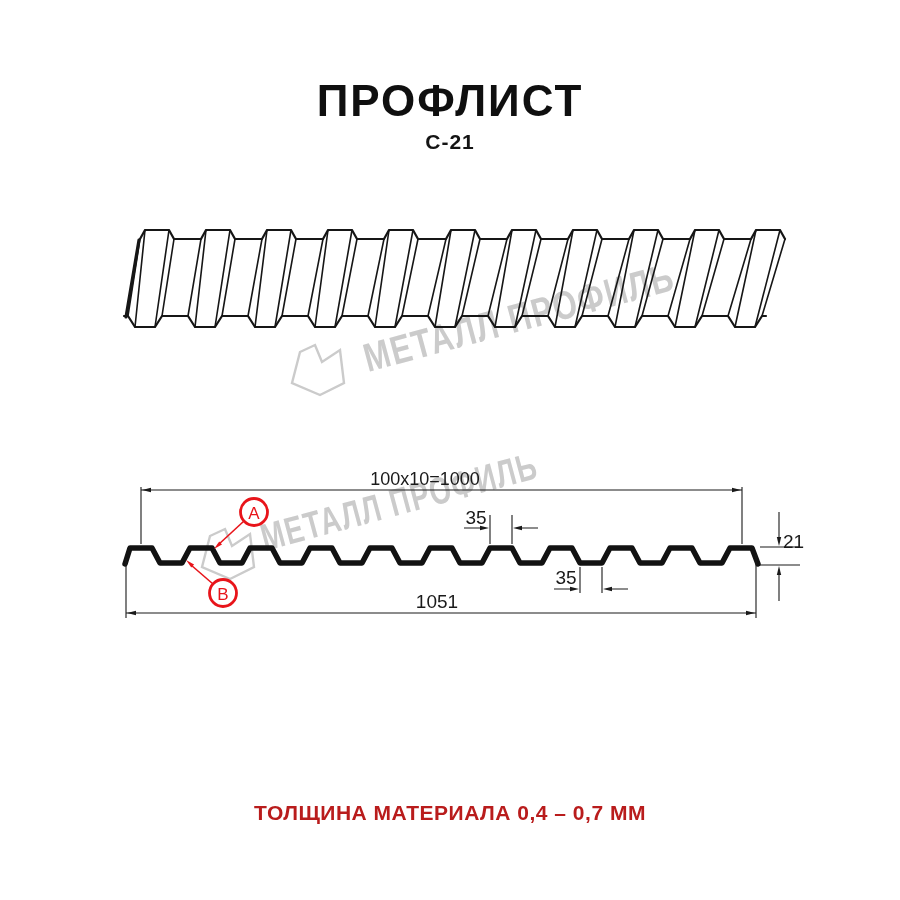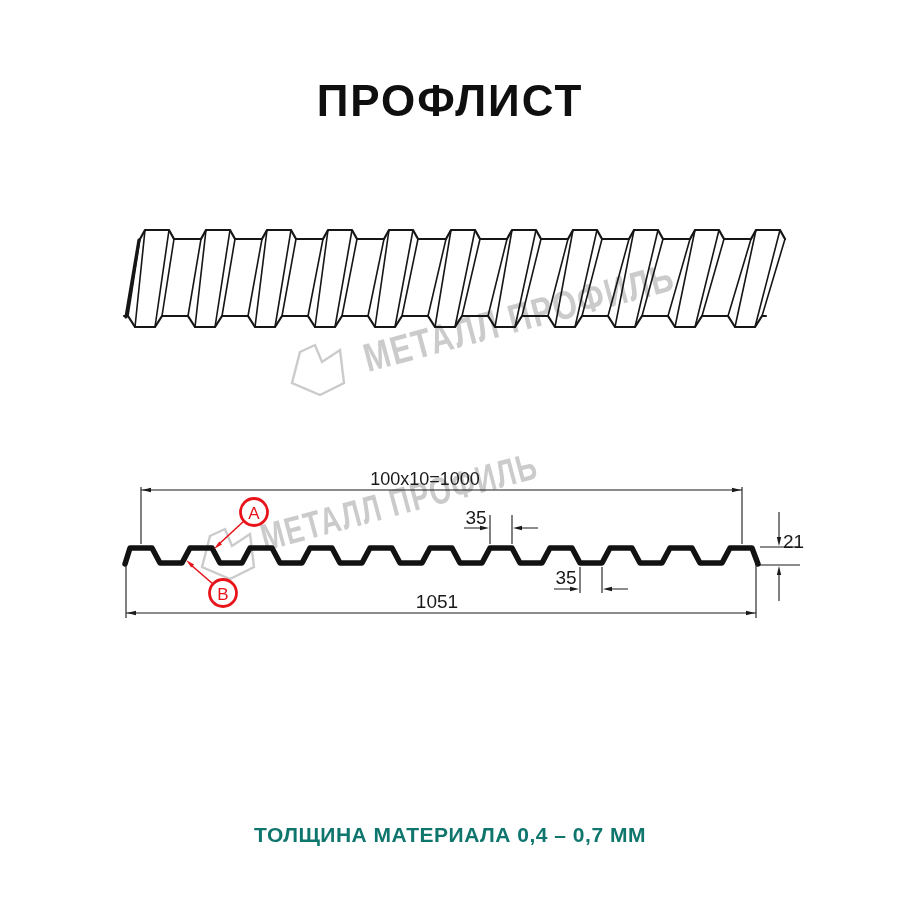--- a/index.html
+++ b/index.html
@@ -2,33 +2,34 @@
 <html><head>
 <meta charset="utf-8">
 <style>
   html,body{margin:0;padding:0;background:#ffffff;}
   .canvas{position:relative;width:900px;height:876px;background:#ffffff;overflow:hidden;
           font-family:"Liberation Sans",sans-serif;}
   .title{position:absolute;left:0;top:76px;width:100%;text-align:center;
          font-size:44px;font-weight:bold;letter-spacing:2px;color:#0f0f0f;}
   .subtitle{position:absolute;left:0;top:130px;width:100%;text-align:center;
          font-size:21px;font-weight:bold;letter-spacing:1px;color:#141414;}
-  .footer{position:absolute;left:0;top:823px;width:100%;text-align:center;
-         font-size:21px;font-weight:bold;letter-spacing:0.5px;color:#0f766e;}
+  .footer{position:absolute;left:0;top:801px;width:100%;text-align:center;
+         font-size:21px;font-weight:bold;letter-spacing:0.5px;color:#b91c1c;}
   svg.drawing{position:absolute;left:0;top:0;}
   svg text{font-family:"Liberation Sans",sans-serif;}
   .dimtxt{font-size:19px;fill:#1a1a1a;}
   .wmtxt{font-size:40px;font-weight:bold;letter-spacing:2px;}
 </style>
 </head>
 <body>
 
 <div class="canvas">
 
   <div class="title">ПРОФЛИСТ</div>
+  <div class="subtitle">С-21</div>
 
   <svg class="drawing" width="900" height="900" viewBox="0 0 900 900">
 
     <g>
       <path d="M292,383 L300,352 L315,345 L322,362 L340,350 L344,383 L320,395 Z" fill="none" stroke-width="2.4" stroke-linejoin="miter" stroke="#cbcbcb"></path>
       <text class="wmtxt" x="368" y="372" transform="rotate(-15 368 372)" textLength="320" lengthAdjust="spacingAndGlyphs" fill="#cbcbcb">МЕТАЛЛ ПРОФИЛЬ</text>
     </g>
     <g>
       <path d="M202,567 L210,536 L225,529 L232,546 L250,534 L254,567 L230,579 Z" fill="none" stroke-width="2.4" stroke-linejoin="miter" stroke="#cbcbcb"></path>
       <text class="wmtxt" style="font-size:38px" x="265" y="551" transform="rotate(-15 265 551)" textLength="285" lengthAdjust="spacingAndGlyphs" fill="#cbcbcb">МЕТАЛЛ ПРОФИЛЬ</text>

